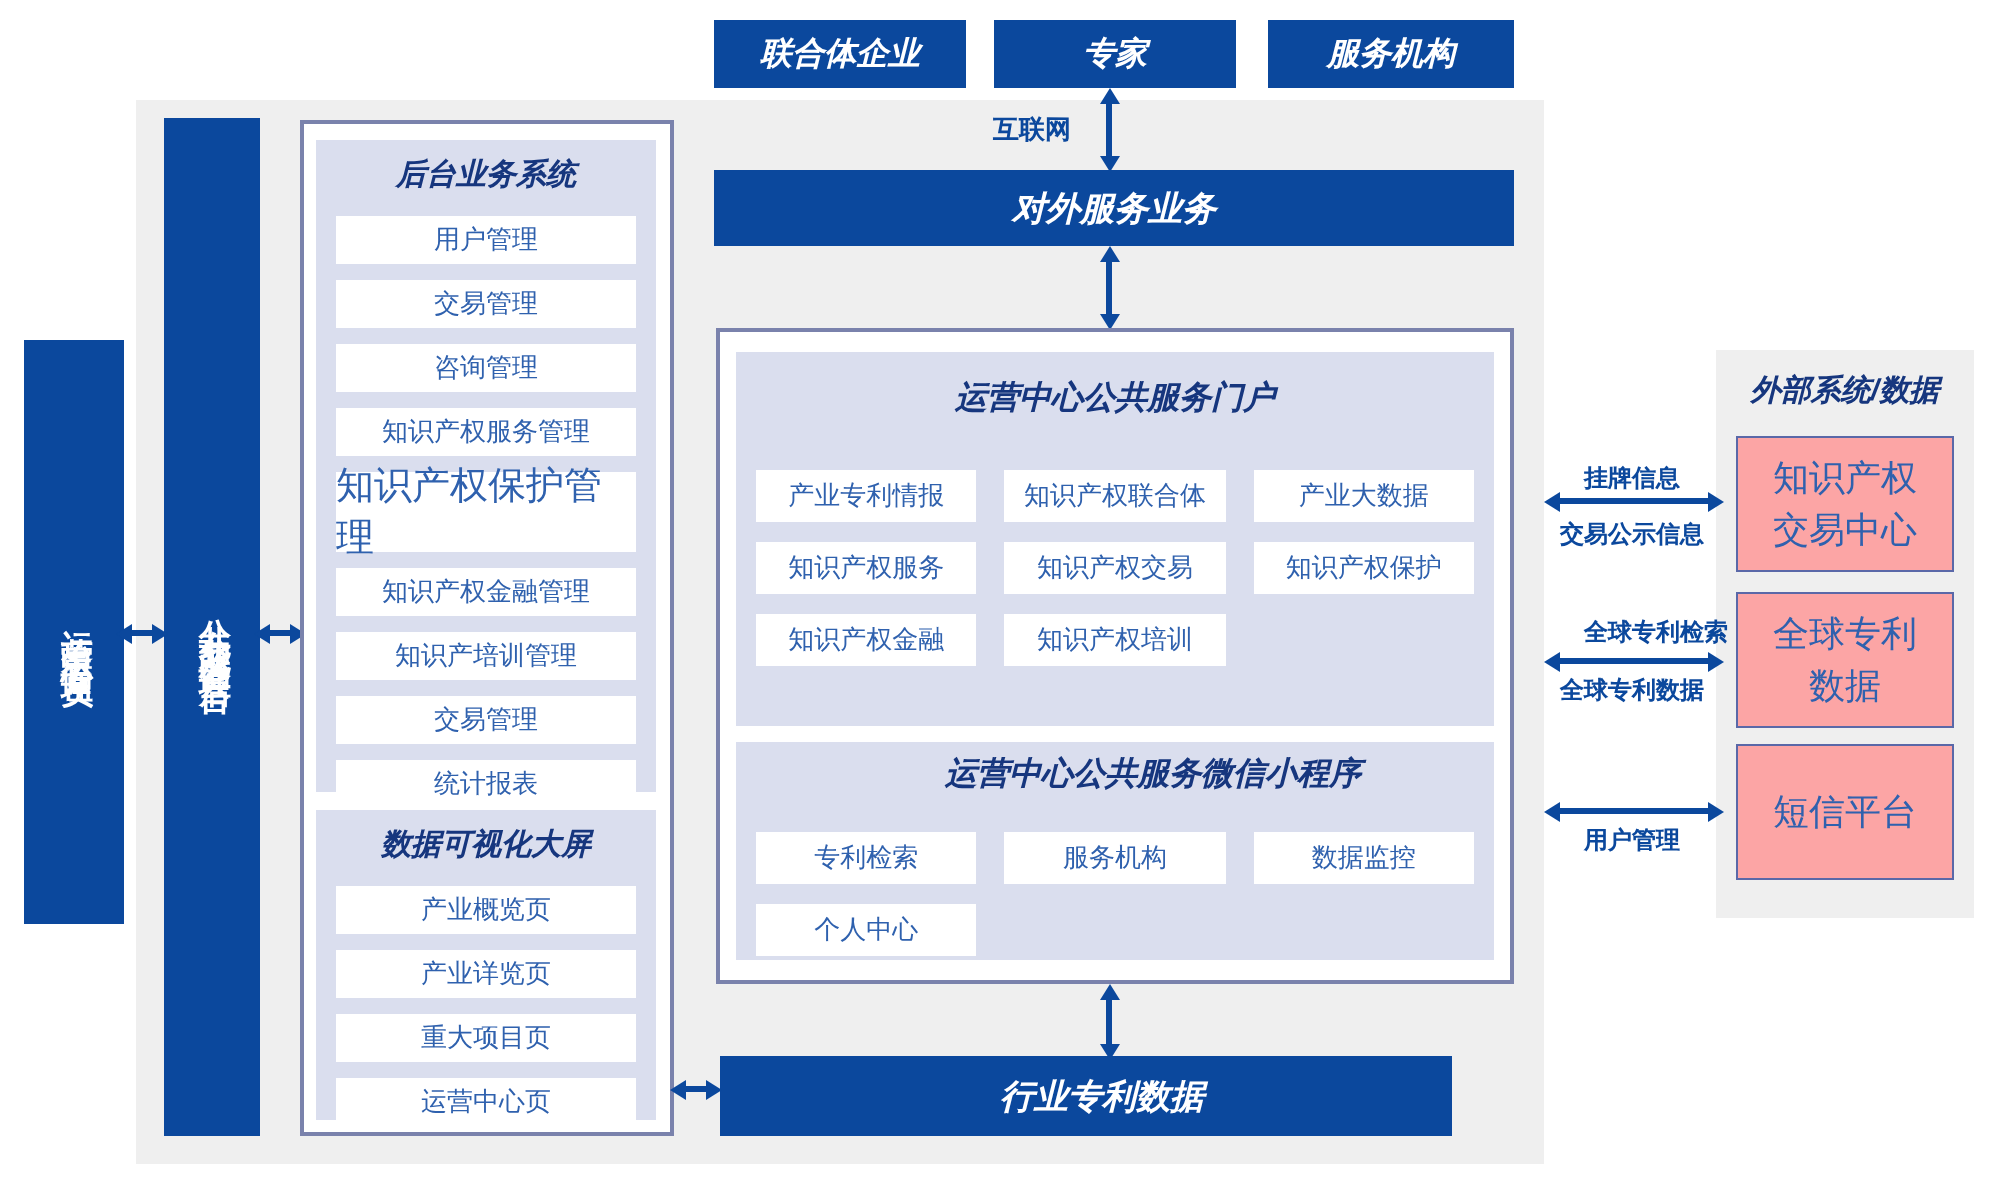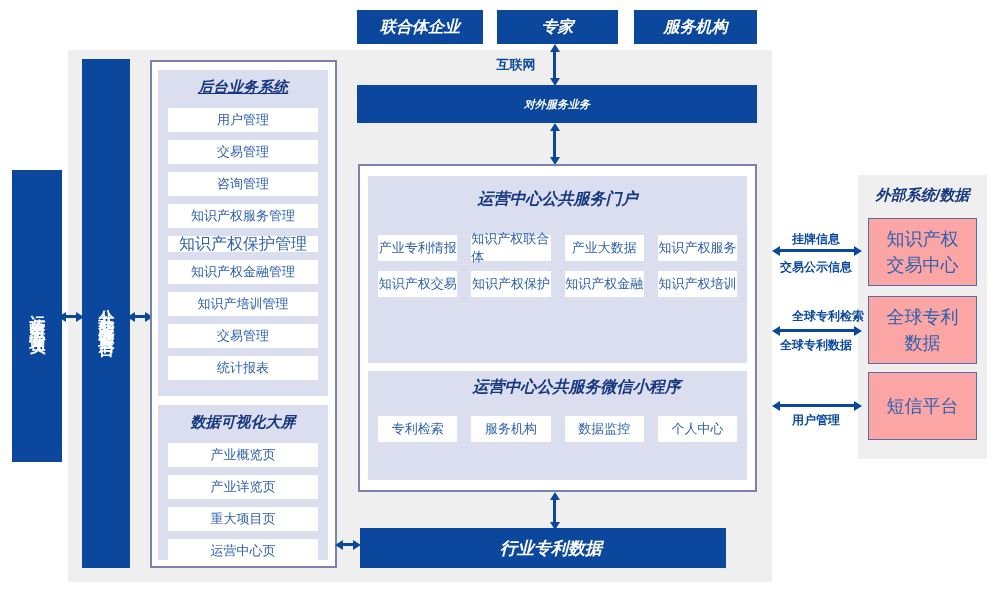--- a/index.html
+++ b/index.html
@@ -34,21 +34,21 @@
   .va{position:absolute;width:3px;background:var(--blue);}
   .va::before,.va::after{content:"";position:absolute;left:50%;transform:translateX(-50%);
       border-left:5px solid transparent;border-right:5px solid transparent;}
   .va::before{top:-8px;border-bottom:8px solid var(--blue);}
   .va::after{bottom:-8px;border-top:8px solid var(--blue);}
   .lbl{position:absolute;color:var(--blue);font-weight:bold;font-size:12px;
        text-align:center;line-height:14px;}
   .ext-box{background:#fca5a5;border:1px solid var(--boxborder);color:var(--item_blue);
            display:flex;align-items:center;justify-content:center;text-align:center;
            white-space:pre-line;font-size:18px;line-height:1.45;}
-  .grid2{display:grid;grid-template-columns:1fr 1fr 1fr 1fr;column-gap:14px;row-gap:10px;
+  .grid2{display:grid;grid-template-columns:1fr 1fr 1fr;column-gap:14px;row-gap:10px;
          padding:13px 10px 10px 10px;}
   .gcell{height:26px;font-size:13px;}
 </style>
 </head>
 <body>
 
 <div class="canvas">
 
   <div class="abs blue-box" style="left:357px;top:10px;width:126px;height:34px;font-size:16px;">
     <span>联合体企业</span>
@@ -58,43 +58,43 @@
   </div>
   <div class="abs blue-box" style="left:634px;top:10px;width:123px;height:34px;font-size:16px;">
     <span>服务机构</span>
   </div>
 
   <div class="abs gray-bg" style="left:68px;top:50px;width:704px;height:532px;"></div>
 
   <div class="va" style="left:553px;top:52px;height:26px;"></div>
   <div class="lbl" style="left:490px;top:58px;width:52px;font-size:13px;">互联网</div>
 
-  <div class="abs blue-box" style="left:357px;top:85px;width:400px;height:38px;font-size:11px;">
+  <div class="abs blue-box" style="left:357px;top:85px;width:400px;height:38px;font-size:17px;">
     <span>对外服务业务</span>
   </div>
 
   <div class="abs blue-box vtext" style="left:12px;top:170px;width:50px;height:292px;font-size:16px;">
     <span>运营中心管理员</span>
   </div>
   <div class="abs blue-box vtext" style="left:82px;top:59px;width:48px;height:509px;font-size:16px;">
     <span>公共功能及管理后台</span>
   </div>
 
   <div class="ha" style="left:66px;top:315px;width:10px;"></div>
   <div class="ha" style="left:135px;top:315px;width:10px;"></div>
 
   <div class="abs outer-box" style="left:150px;top:60px;width:187px;height:508px;"></div>
 
   <div class="abs lav" style="left:158px;top:70px;width:170px;height:326px;padding:4px 10px 8px 10px;gap:8px;">
-    <div class="sec-title" style="height:26px;font-size:15px;text-decoration:underline;">后台业务系统</div>
+    <div class="sec-title" style="height:26px;font-size:15px;">后台业务系统</div>
     <div class="item" style="height:24px;font-size:13px;">用户管理</div>
     <div class="item" style="height:24px;font-size:13px;">交易管理</div>
     <div class="item" style="height:24px;font-size:13px;">咨询管理</div>
     <div class="item" style="height:24px;font-size:13px;">知识产权服务管理</div>
-    <div class="item" style="height:16px;font-size:16px;">知识产权保护管理</div>
+    <div class="item" style="height:40px;font-size:19px;">知识产权保护管理</div>
     <div class="item" style="height:24px;font-size:13px;">知识产权金融管理</div>
     <div class="item" style="height:24px;font-size:13px;">知识产培训管理</div>
     <div class="item" style="height:24px;font-size:13px;">交易管理</div>
     <div class="item" style="height:24px;font-size:13px;">统计报表</div>
   </div>
 
   <div class="abs lav" style="left:158px;top:405px;width:170px;height:155px;padding:4px 10px 8px 10px;gap:8px;">
     <div class="sec-title" style="height:26px;font-size:15px;">数据可视化大屏</div>
     <div class="item" style="height:24px;font-size:13px;">产业概览页</div>
     <div class="item" style="height:24px;font-size:13px;">产业详览页</div>

